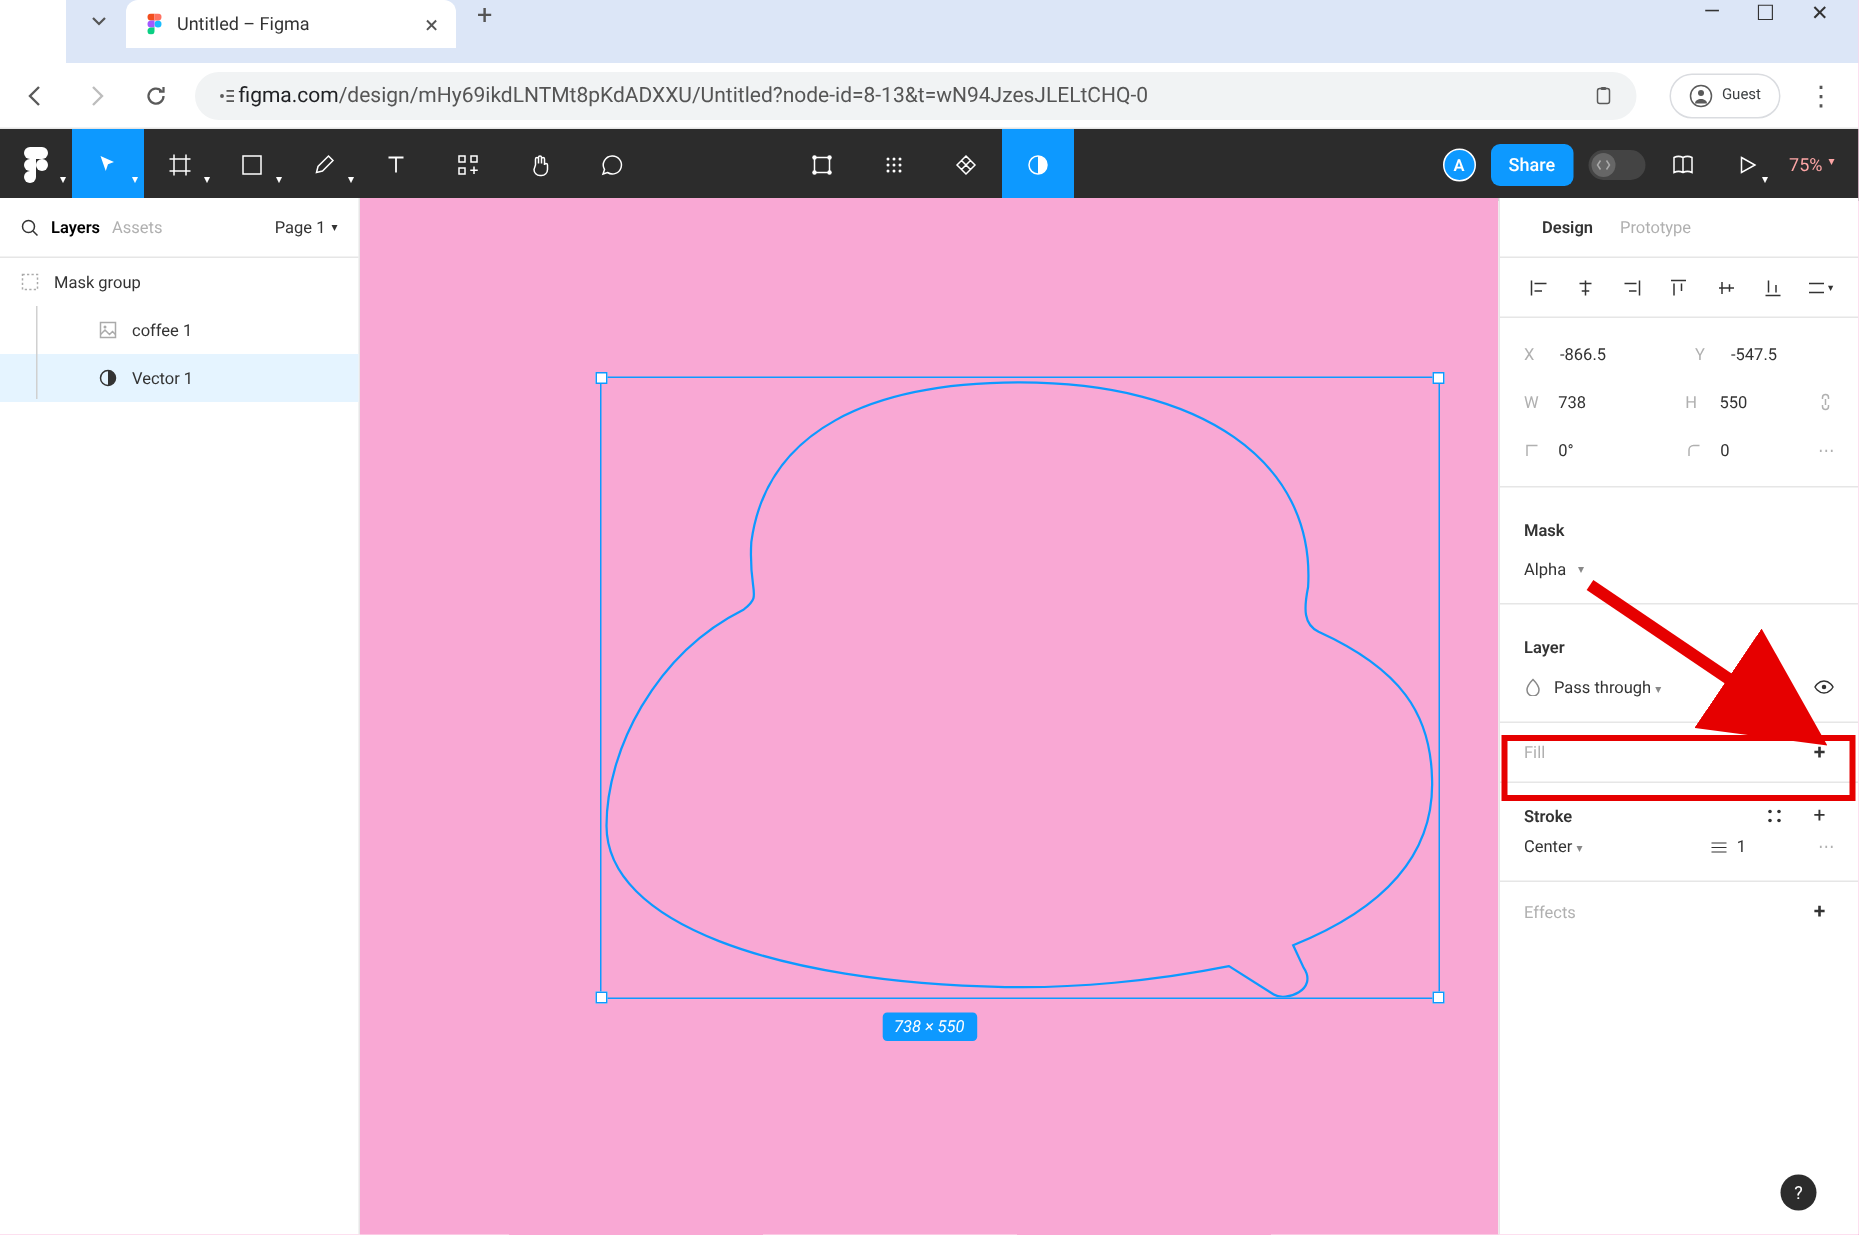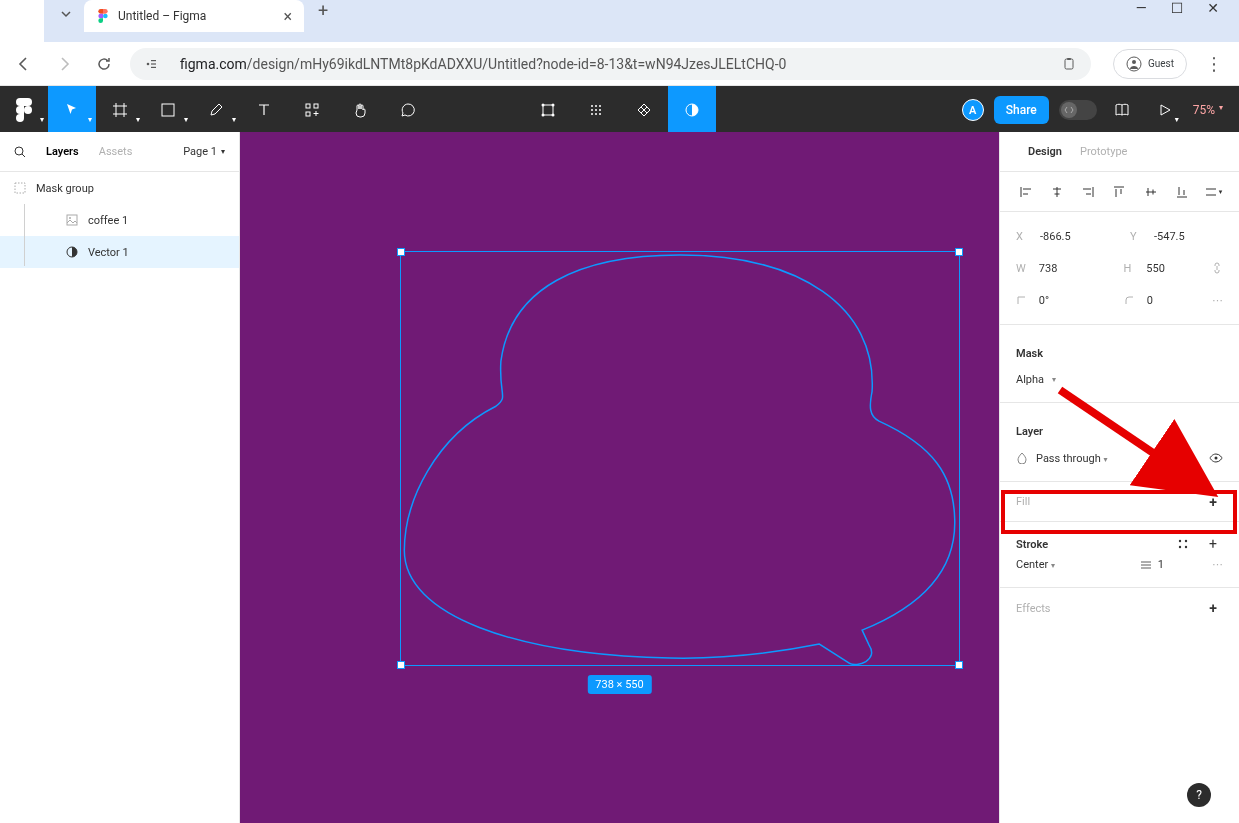--- a/index.html
+++ b/index.html
@@ -11,54 +11,54 @@
 .browser-tab { background: #fff; height: 32px; border-radius: 8px 8px 0 0; min-width: 220px; display: flex; align-items: center; padding: 0 12px; margin-left: 4px; gap: 8px; font-size: 12px; color: #333; }
 .figma-icon { width: 14px; height: 14px; }
 .tab-close { margin-left: auto; font-size: 16px; color: #555; cursor: pointer; }
 .new-tab { margin-left: 14px; font-size: 18px; color: #555; cursor: pointer; }
 .win-controls { margin-left: auto; display: flex; gap: 24px; padding-right: 12px; }
 .win-controls span { font-size: 14px; color: #333; cursor: pointer; }
 
 .addr-bar { height: 44px; background: #fff; border-bottom: 1px solid #e6e6e6; display: flex; align-items: center; padding: 0 10px; gap: 12px; }
 .nav-btn { width: 28px; height: 28px; display: flex; align-items: center; justify-content: center; border-radius: 14px; color: #5a5a5a; cursor: pointer; }
 .nav-btn.disabled { color: #bdbdbd; }
-.url-container { flex: 1; height: 32px; background: #f1f3f4; border-radius: 16px; display: flex; align-items: center; padding: 0 14px; gap: 22px; font-size: 14px; color: #555; }
+.url-container { flex: 1; height: 32px; background: #f1f3f4; border-radius: 16px; display: flex; align-items: center; padding: 0 14px; gap: 1px; font-size: 14px; color: #555; }
 .url-host { color: #202124; }
 .guest-chip { margin-left: 10px; height: 30px; border: 1px solid #dadce0; border-radius: 15px; display: flex; align-items: center; padding: 0 12px; gap: 6px; font-size: 10px; color: #3c4043; }
 .menu-dots { width: 30px; display: flex; align-items: center; justify-content: center; font-size: 18px; color: #555; cursor: pointer; }
 
 
 .figma-toolbar { height: 48px; background: #2c2c2c; display: flex; align-items: center; color: #fff; }
 .tool-btn { width: 48px; height: 48px; display: flex; align-items: center; justify-content: center; cursor: pointer; color: #fff; position: relative; }
 .tool-btn.active { background: #0d99ff; }
 .tool-btn.with-chev { width: 48px; }
 .tool-chev { position: absolute; right: 4px; bottom: 10px; font-size: 8px; }
 .toolbar-center { position: absolute; left: 50%; transform: translateX(-50%); display: flex; }
 .toolbar-right { margin-left: auto; display: flex; align-items: center; gap: 10px; padding-right: 16px; }
 .avatar { width: 22px; height: 22px; border-radius: 11px; background: #0d99ff; border: 1px solid #fff; display: flex; align-items: center; justify-content: center; font-size: 11px; font-weight: 600; }
 .share-btn { background: #0d99ff; color: #fff; font-size: 12px; font-weight: 500; padding: 7px 12px; border-radius: 6px; cursor: pointer; border: none; }
 .devmode { width: 38px; height: 20px; background: #444; border-radius: 10px; display: flex; align-items: center; padding: 0 2px; cursor: pointer; }
 .devmode-knob { width: 16px; height: 16px; background: #666; border-radius: 8px; display: flex; align-items: center; justify-content: center; }
 .zoom-label { font-size: 12px; color: #fca5a5; display: flex; align-items: flex-start; gap: 4px; }
 
 
 .left-panel { position: absolute; left: 0; top: 132px; bottom: 0; width: 240px; background: #fff; border-right: 1px solid #e6e6e6; font-size: 11px; color: #333; }
-.left-header { height: 40px; display: flex; align-items: center; padding: 0 14px; gap: 20px; border-bottom: 1px solid #e6e6e6; }
+.left-header { height: 40px; display: flex; align-items: center; padding: 0 14px; gap: 8px; border-bottom: 1px solid #e6e6e6; }
 .left-tab { cursor: pointer; font-size: 11px; }
 .left-tab.active { font-weight: 600; color: #000; }
 .left-tab.muted { color: #b0b0b0; }
 .page-sel { margin-left: auto; font-size: 11px; color: #333; display: flex; align-items: center; gap: 4px; cursor: pointer; }
 .layer-row { height: 32px; display: flex; align-items: center; padding: 0 14px; gap: 10px; cursor: pointer; }
 .layer-row.indent { padding-left: 66px; }
 .layer-row.selected { background: #e5f4ff; }
 .layer-icon { width: 12px; height: 12px; display: flex; align-items: center; justify-content: center; }
 .tree-connector { position: absolute; left: 24px; top: 72px; width: 1px; height: 62px; background: #d0d0d0; }
 
 
-.canvas-area { position: absolute; left: 240px; right: 240px; top: 132px; bottom: 0; background: #701a75; overflow: hidden; }
+.canvas-area { position: absolute; left: 240px; right: 240px; top: 132px; bottom: 0; background: #f9a8d4; overflow: hidden; font-style: italic; }
 .selection-box { position: absolute; left: 160px; top: 119px; width: 560px; height: 415px; border: 1px solid #0d99ff; }
 .sel-handle { position: absolute; width: 8px; height: 8px; background: #fff; border: 1px solid #0d99ff; }
 .sel-handle.tl { left: -4px; top: -4px; }
 .sel-handle.tr { right: -4px; top: -4px; }
 .sel-handle.bl { left: -4px; bottom: -4px; }
 .sel-handle.br { right: -4px; bottom: -4px; }
 .vector-path { position: absolute; left: 0; top: 0; width: 100%; height: 100%; }
 .dim-badge { position: absolute; left: 50%; transform: translateX(-50%); top: 543px; background: #0d99ff; color: #fff; font-size: 11px; padding: 3px 8px; border-radius: 3px; }
 
 

